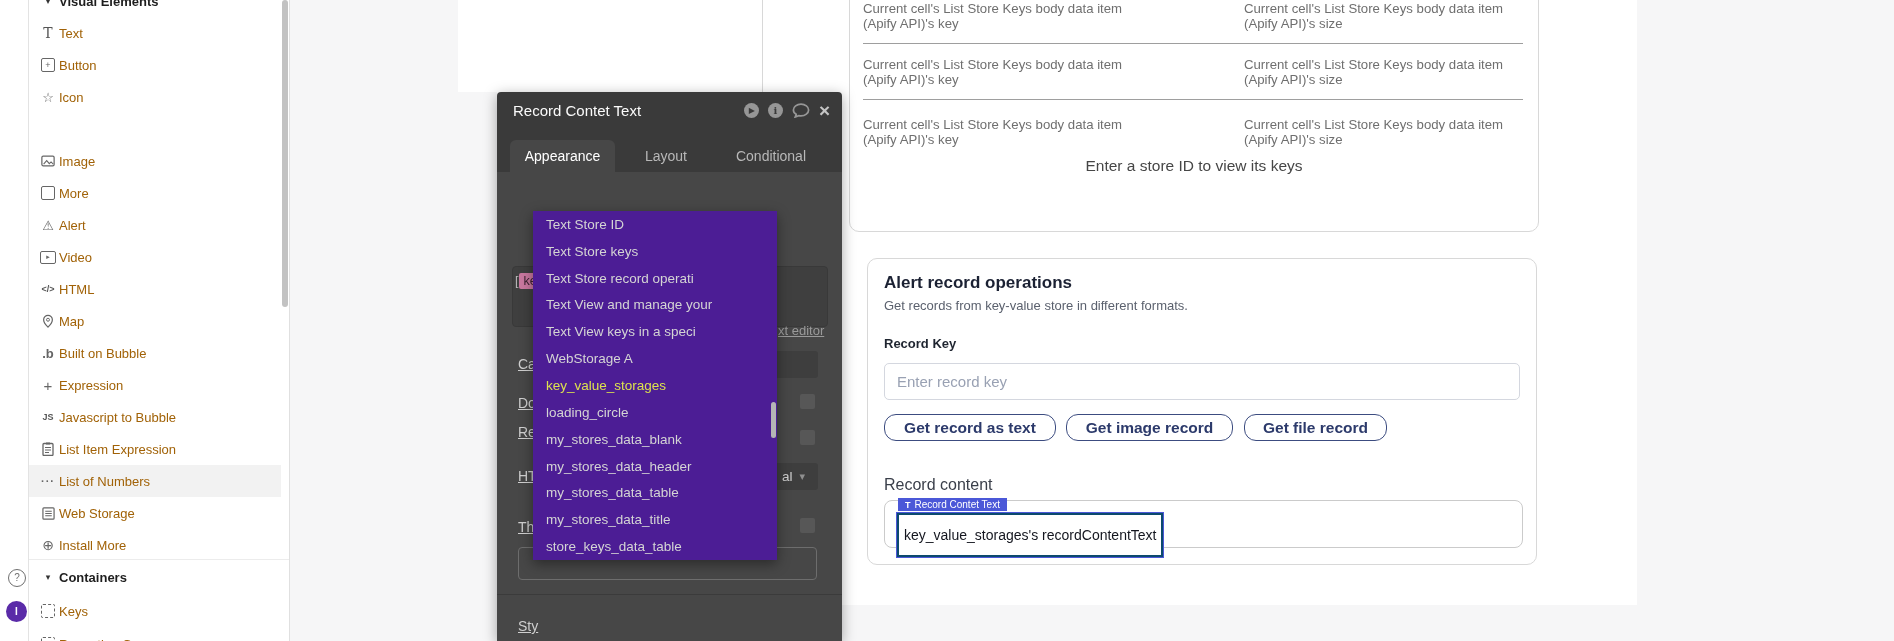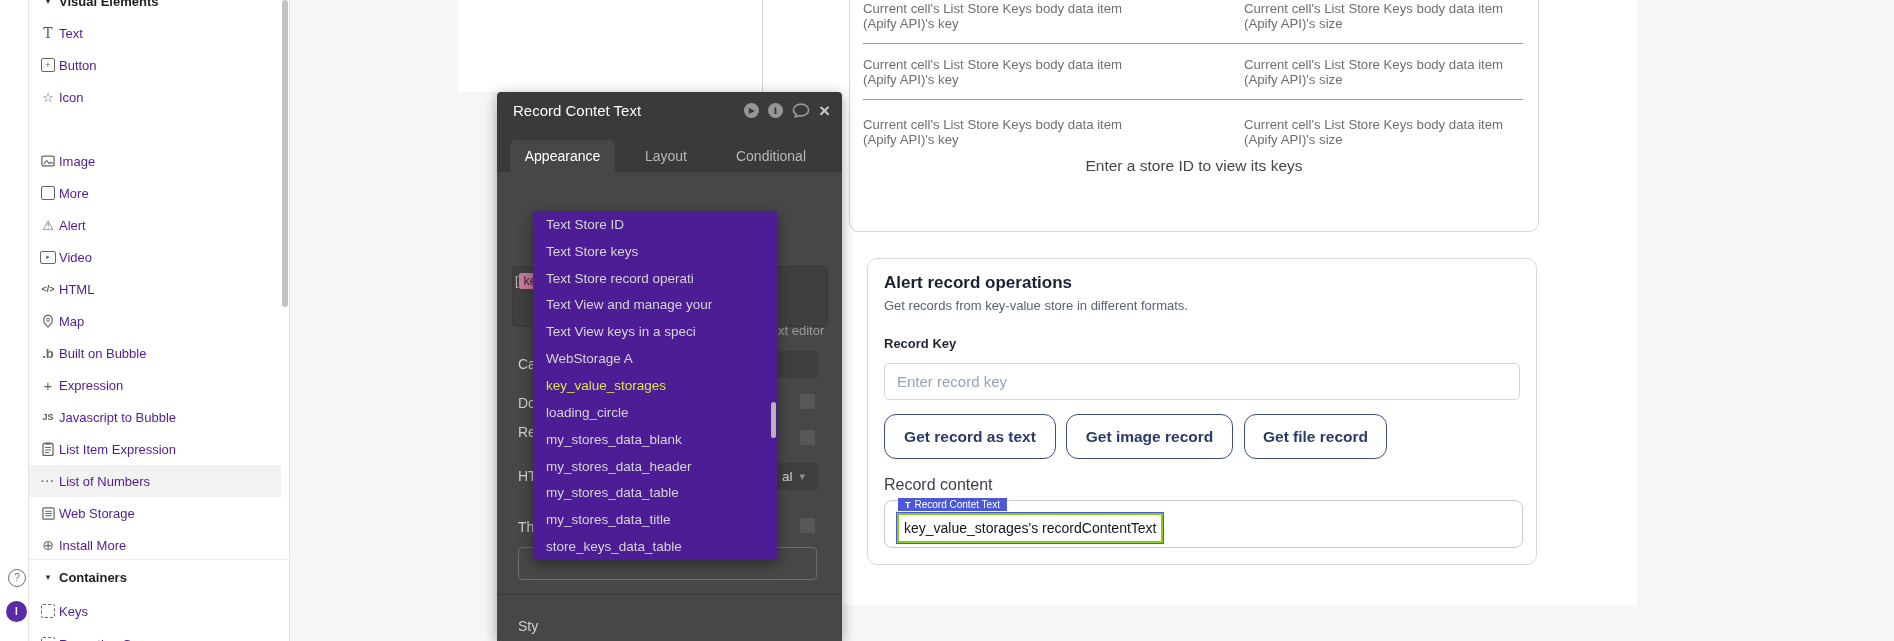--- a/index.html
+++ b/index.html
@@ -6,21 +6,21 @@
   #screen{position:relative;width:1894px;height:641px;overflow:hidden;background:#f6f6f7;}
   
   .rail{position:absolute;left:0;top:0;width:28px;height:641px;background:#fff;border-right:1px solid #e3e3e3;z-index:3;}
   .help-circle{position:absolute;left:8px;top:569px;width:16px;height:16px;border:1.5px solid #6f6f6f;border-radius:50%;color:#6f6f6f;font-size:10px;line-height:16px;text-align:center;}
   .badge{position:absolute;left:6px;top:601px;width:21px;height:21px;border-radius:50%;background:#5a2ba8;color:#fff;font-size:10px;font-weight:bold;line-height:21px;text-align:center;}
   
   .palette{position:absolute;left:29px;top:0;width:260px;height:641px;background:#fff;border-right:1px solid #e0e0e0;z-index:3;}
   .pal-thumb{position:absolute;right:1px;top:0;width:6px;height:307px;background:#c2c2c2;border-radius:3px;}
   .pi{position:absolute;left:0;width:252px;height:32px;}
   .pi .ic{position:absolute;left:10px;top:0;width:18px;height:32px;display:flex;align-items:center;justify-content:center;color:#666;font-size:13px;}
-  .pi .lbl{position:absolute;left:30px;top:0;height:32px;display:flex;align-items:center;font-size:13px;color:#4c1d95;white-space:nowrap;}
+  .pi .lbl{position:absolute;left:30px;top:0;height:32px;display:flex;align-items:center;font-size:13px;color:#a16207;white-space:nowrap;}
   .pi.hdr .lbl{font-weight:bold;color:#1e1e1e;}
   .pi.hover{background:#f2f2f2;}
   .tri{font-size:9px;color:#333;}
   .box-ic{width:12px;height:12px;border:1.3px solid #666;border-radius:2px;display:flex;align-items:center;justify-content:center;font-size:9px;color:#666;}
   .dash-ic{width:12px;height:12px;border:1.3px dashed #666;border-radius:2px;}
   .vid-ic{width:14px;height:11px;border:1.3px solid #666;border-radius:2px;display:flex;align-items:center;justify-content:center;font-size:7px;color:#666;}
   .txt-ic{font-family:"DejaVu Serif",serif;font-size:14px;color:#555;}
   .sm-ic{font-size:9px;font-weight:bold;color:#555;letter-spacing:0;}
   .pal-div{position:absolute;left:0;top:559px;width:260px;height:1px;background:#ececec;}
   
@@ -30,45 +30,45 @@
   #rg-card{left:849px;top:-12px;width:688px;height:242px;}
   .cellcol{position:absolute;width:300px;font-size:13.2px;line-height:15px;color:#6f6f6f;}
   .rg-div{position:absolute;left:13px;width:660px;height:1px;background:#9e9e9e;}
   .rg-empty{position:absolute;left:0;top:168px;width:100%;text-align:center;font-size:15.5px;color:#464646;}
   #store-card{left:867px;top:258px;width:668px;height:305px;}
   .st-title{position:absolute;left:16px;top:14px;font-size:17px;font-weight:bold;color:#1b2133;}
   .st-sub{position:absolute;left:16px;top:39px;font-size:13px;color:#5b616e;}
   .st-key{position:absolute;left:16px;top:77px;font-size:13px;font-weight:bold;color:#1f2530;}
   .st-input{position:absolute;left:16px;top:104px;width:636px;height:37px;border:1px solid #d4d7df;border-radius:5px;box-sizing:border-box;padding:0 12px;font-size:15px;color:#333;font-family:"Liberation Sans",sans-serif;}
   .st-input::placeholder{color:#99a1b3;}
-  .st-btn{position:absolute;top:155px;height:45px;background:#fff;border:1.5px solid #3c4c80;border-radius:12px;color:#2c3a6b;font-weight:bold;font-size:15.5px;display:flex;align-items:center;justify-content:center;box-sizing:border-box;}
+  .st-btn{position:absolute;top:155px;height:27px;background:#fff;border:1.5px solid #3c4c80;border-radius:12px;color:#2c3a6b;font-weight:bold;font-size:15.5px;display:flex;align-items:center;justify-content:center;box-sizing:border-box;}
   .rc-label{position:absolute;left:16px;top:217px;font-size:16px;color:#3a3f4a;}
   .rc-group{position:absolute;left:16px;top:241px;width:639px;height:48px;border:1px solid #cbcbcb;border-radius:8px;box-sizing:border-box;}
   .rc-chip{position:absolute;left:30px;top:239px;height:13px;background:#4b58d8;color:#fff;font-size:10px;display:flex;align-items:center;gap:4px;padding:0 7px;z-index:3;}
   .rc-chip .chip-ic{font-weight:bold;font-size:9px;}
-  .rc-sel{position:absolute;left:29px;top:254px;background:#fff;border:2px solid #84cc16;outline:1px solid #4b58d8;padding:5px 5px;font-size:14px;color:#14161f;white-space:nowrap;z-index:3;}
+  .rc-sel{position:absolute;left:29px;top:254px;background:#fff;border:2px solid #0c4a6e;outline:1px solid #4b58d8;padding:12px 5px;font-size:14px;color:#14161f;white-space:nowrap;z-index:3;}
   
   .panel{position:absolute;left:497px;top:92px;width:345px;height:549px;z-index:20;box-shadow:0 3px 14px rgba(0,0,0,.35);border-radius:4px 4px 0 0;}
   .p-hdr{position:absolute;left:0;top:0;width:345px;height:36px;background:#3a3a3a;border-radius:4px 4px 0 0;}
   .p-title{position:absolute;left:16px;top:0;height:36px;display:flex;align-items:center;font-size:15px;color:#fbfbfb;}
   .p-icons{position:absolute;right:12px;top:0;height:36px;display:flex;align-items:center;gap:9px;}
   .circ-ic{width:15px;height:15px;border-radius:50%;background:#969696;display:flex;align-items:center;justify-content:center;color:#3a3a3a;}
   .p-close{font-size:19px;font-weight:bold;color:#c4c4c4;line-height:15px;}
   .p-tabs{position:absolute;left:0;top:36px;width:345px;height:44px;background:#3a3a3a;}
   .tab-active{position:absolute;left:13px;top:12px;width:105px;height:32px;background:#474747;border-radius:6px 6px 0 0;display:flex;align-items:center;justify-content:center;font-size:14px;color:#fff;}
   .tab{position:absolute;top:12px;height:32px;display:flex;align-items:center;justify-content:center;font-size:14px;color:#b8b8b8;width:100px;}
   .p-body{position:absolute;left:0;top:80px;width:345px;height:469px;background:#474747;}
   .expr-box{position:absolute;left:15px;top:94px;width:316px;height:61px;background:#3f3f3f;border:1px solid #393939;border-radius:4px;box-sizing:border-box;}
   .expr-line{position:absolute;left:18px;top:101px;display:flex;align-items:center;font-size:12.5px;white-space:nowrap;}
   .expr-bracket{color:#b9b9b9;margin-right:1px;}
   .expr-chip{background:#c9789f;color:#3b2030;padding:1px 4px;border-radius:2px;}
   .expr-poss{color:#d08a45;margin-left:1px;}
   .expr-field{color:#d3ae3c;}
   .more-box{border:1px dashed #828282;border-radius:3px;color:#9e9e9e;font-size:11px;padding:0 3px;margin-left:1px;}
-  .p-frag{position:absolute;font-size:14px;color:#cfcfcf;}
+  .p-frag{position:absolute;font-size:14px;color:#cfcfcf;text-decoration:underline;}
   .p-darkrect{position:absolute;background:#3e3e3e;border-radius:3px;}
   .p-check{position:absolute;width:15px;height:15px;background:#575757;border-radius:2px;}
   .p-sel-frag{position:absolute;left:243px;top:291px;width:78px;height:27px;background:#3e3e3e;border-radius:3px;display:flex;align-items:center;justify-content:flex-end;padding-right:13px;box-sizing:border-box;gap:7px;}
   .p-sel-frag .v{font-size:13.5px;color:#cfcfcf;}
   .chev{font-size:11px;color:#8f8f8f;}
   .p-empty-input{position:absolute;left:21px;top:375px;width:299px;height:33px;border:1px solid #6d6d6d;border-radius:4px;box-sizing:border-box;}
   .p-div{position:absolute;left:0;width:345px;height:1px;background:#3b3b3b;}
   
   .dropdown{position:absolute;left:533px;top:211px;width:244px;height:349px;background:#4c1d95;z-index:30;box-shadow:0 4px 12px rgba(0,0,0,.4);}
   .dd-item{height:26.85px;display:flex;align-items:center;padding-left:13px;font-size:13.5px;color:#d4d4d4;white-space:nowrap;overflow:hidden;}

